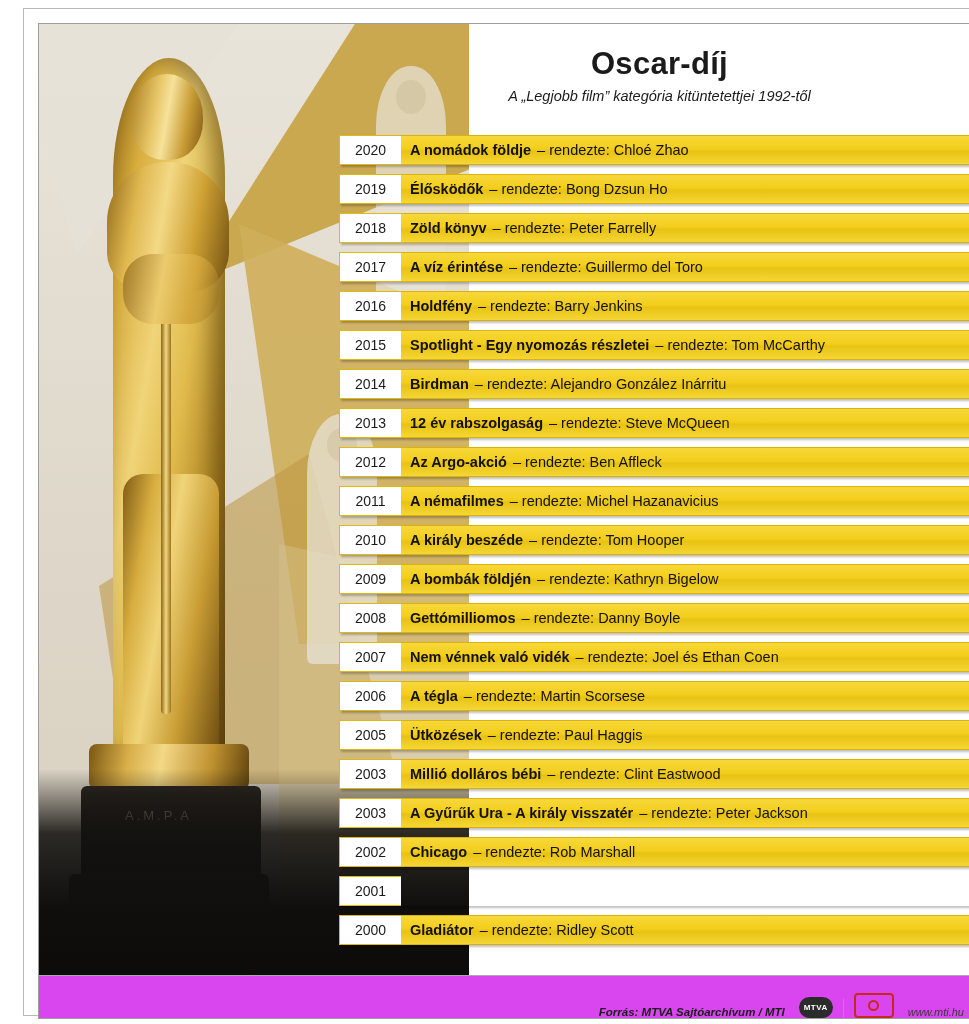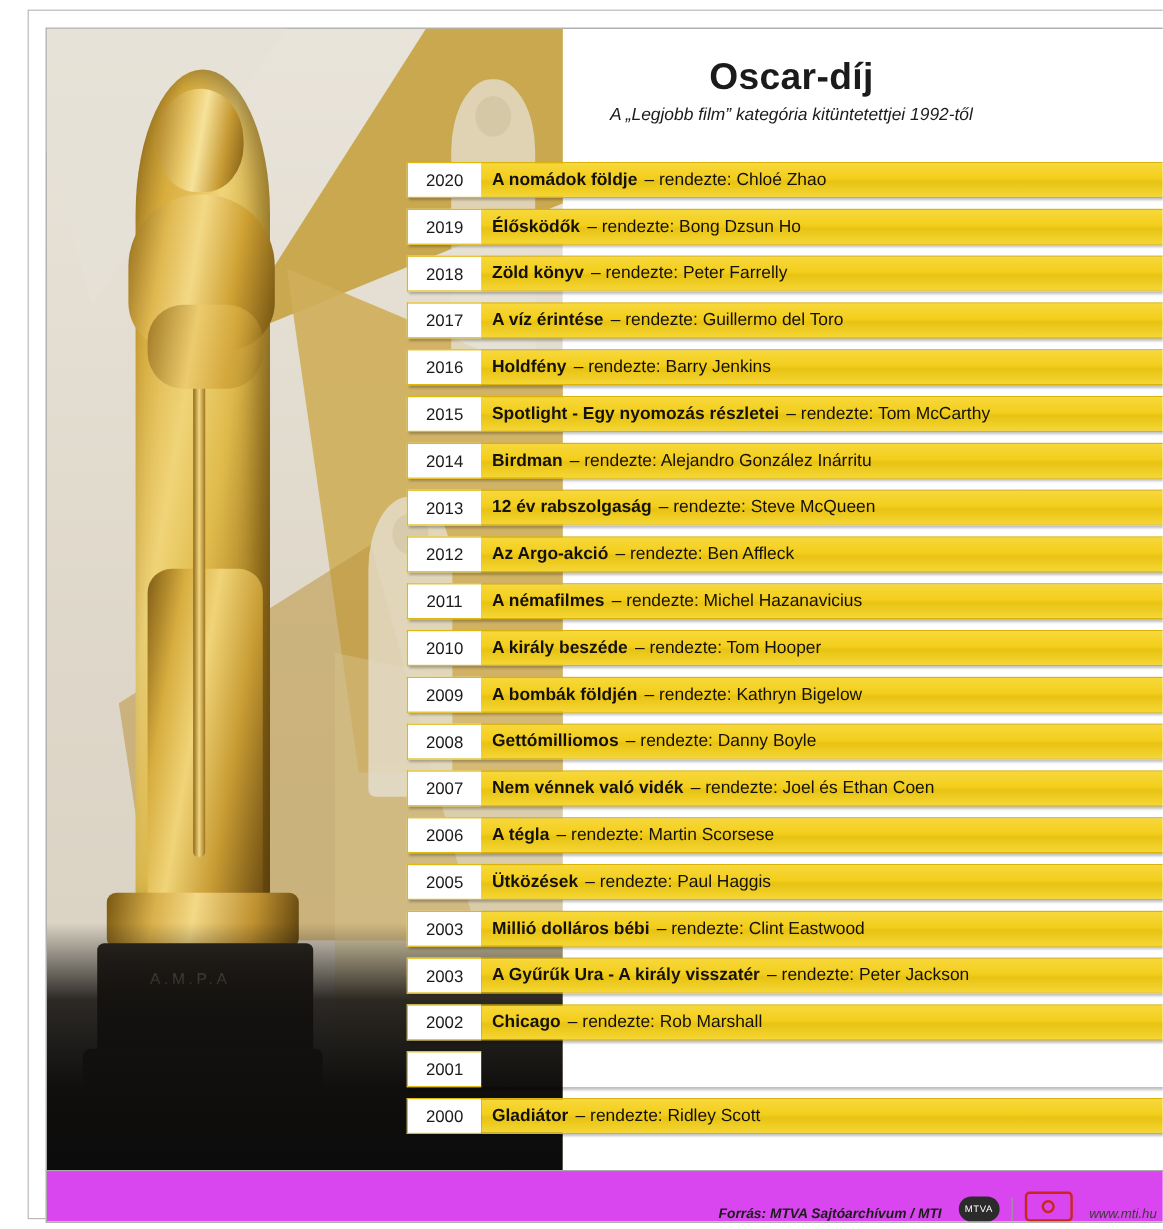--- a/index.html
+++ b/index.html
@@ -340,21 +340,21 @@
     color: #1b1b1b;
     margin-right: 14px;
   }
   .logo-mtva {
     width: 34px;
     height: 21px;
     border-radius: 11px;
     background: #2b2b2b;
     color: #ffffff;
     font-size: 8px;
-    font-weight: normal;
+    font-weight: bold;
     display: flex;
     align-items: center;
     justify-content: center;
     letter-spacing: 0.5px;
   }
   .sep {
     width: 1px;
     height: 20px;
     background: #999;
     margin: 0 10px;

